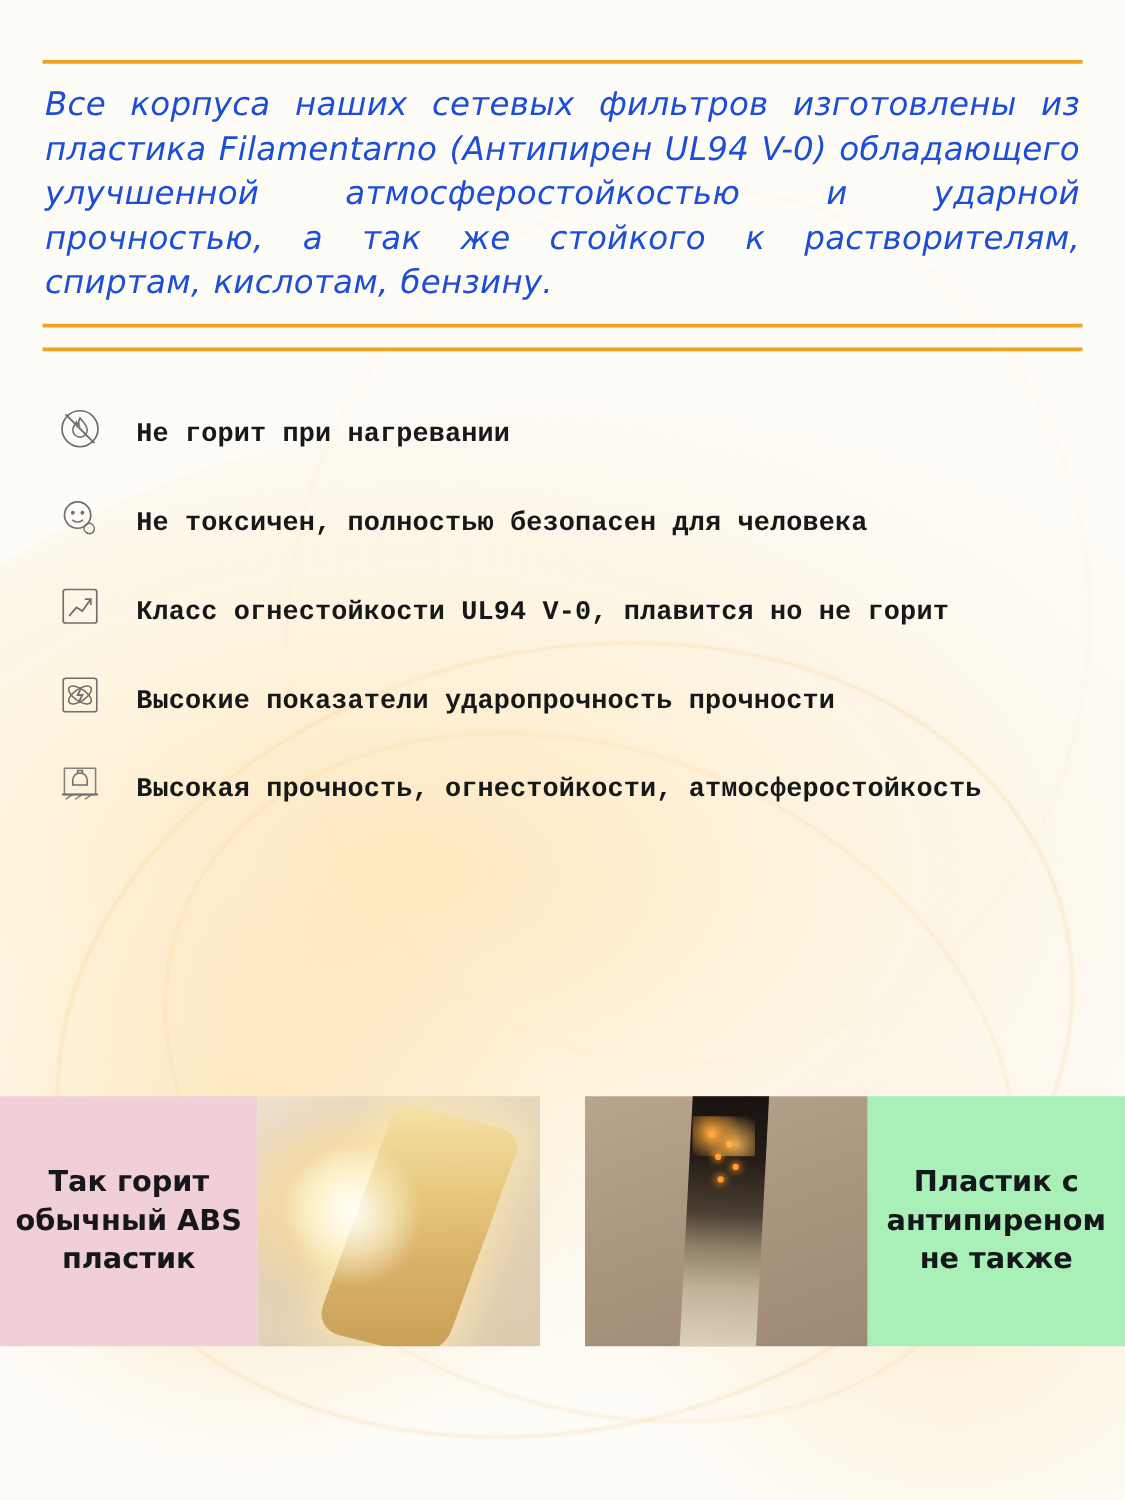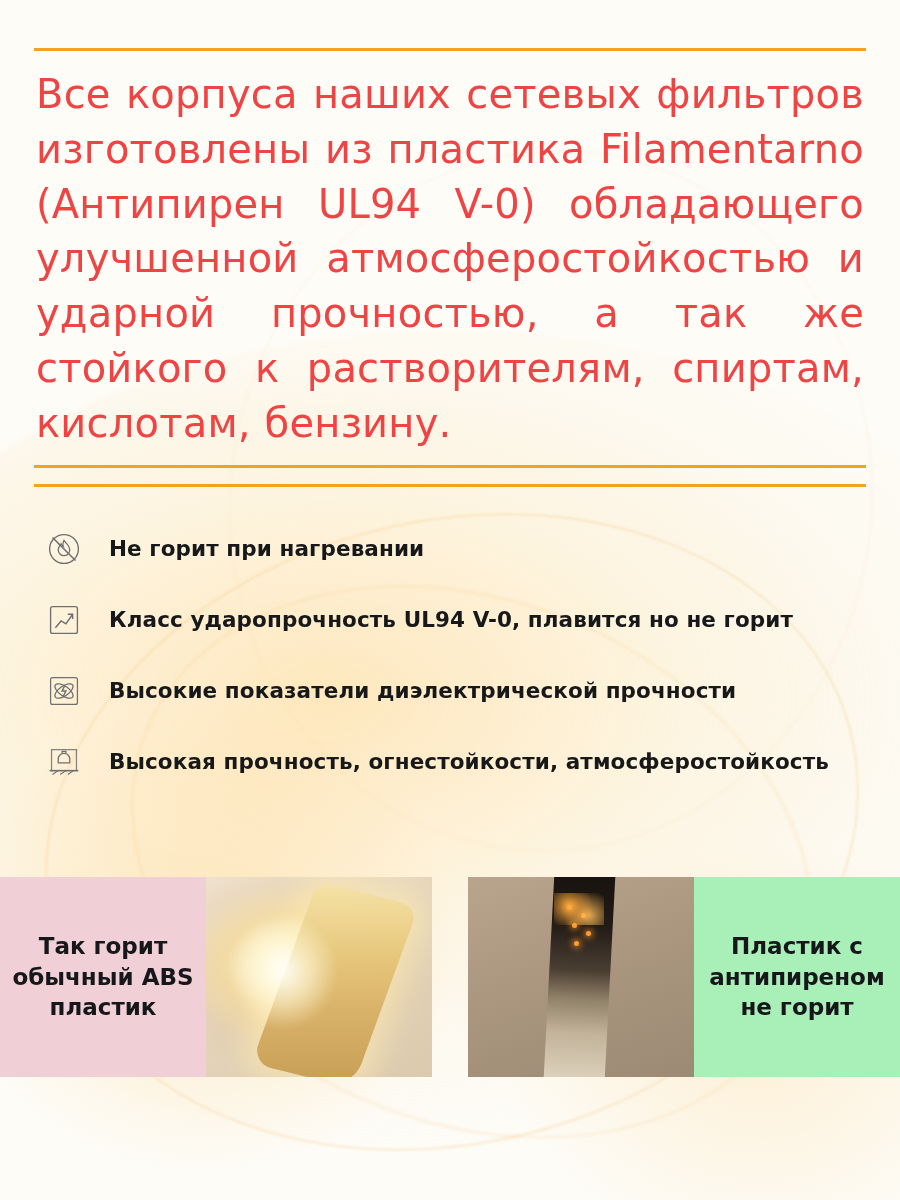--- a/index.html
+++ b/index.html
@@ -96,47 +96,49 @@
     height: 3px;
     background: #f0a31d;
     width: 832px;
     margin: 0 auto;
   }
   .rule.top { margin-top: 48px; }
   .rule.mid { margin-top: 14px; }
   .rule.bot { margin-top: 16px; }
 
   .para {
-    color: #ef4444;
-    font-size: 40px;
+    color: #1d4ed8;
+    font-size: 26px;
     line-height: 1.37;
     letter-spacing: 0.2px;
     text-align: justify;
     text-align-last: left;
     margin: 0;
     padding: 16px 2px 0 2px;
     font-weight: 400;
+    font-style: italic;
   }
   .para.p1 {
     word-spacing: 1px;
   }
   .para.p2 {
     padding-top: 16px;
     padding-bottom: 10px;
   }
 
   
   .features {
     margin-top: 36px;
     padding-left: 4px;
   }
   .feature {
     display: flex;
-    align-items: flex-start;
+    align-items: center;
     margin-bottom: 19px;
+    font-family: Liberation Mono, monospace;
   }
   .feat-icon {
     width: 52px;
     height: 52px;
     flex: 0 0 52px;
     margin-right: 19px;
     display: flex;
     align-items: center;
     justify-content: center;
     color: #6f6f6f;
@@ -285,42 +287,55 @@
       <span class="feat-icon">
         <svg width="46" height="46" viewBox="0 0 48 48" fill="none" stroke="#6f6f6f" stroke-width="1.4">
           <circle cx="24" cy="24" r="15"></circle>
           <path d="M24 15c3 4 6 6 6 10a6 6 0 0 1-12 0c0-3 2-4.5 3-6.5.6 1.4 1.4 2 2.2 2.6C22.4 19 23 17 24 15z" stroke-width="1.3"></path>
           <line x1="12" y1="12" x2="36" y2="36" stroke-width="1.6"></line>
         </svg>
       </span>
       <span class="feat-text">Не горит при нагревании</span>
     </div>
 
+    <div class="feature">
+      <span class="feat-icon">
+        <svg width="46" height="46" viewBox="0 0 48 48" fill="none" stroke="#6f6f6f" stroke-width="1.4">
+          <circle cx="22" cy="22" r="11"></circle>
+          <circle cx="18" cy="20" r="1.6" fill="#6f6f6f" stroke="none"></circle>
+          <circle cx="26" cy="20" r="1.6" fill="#6f6f6f" stroke="none"></circle>
+          <path d="M17.5 26c2.6 2.4 6.4 2.4 9 0" stroke-width="1.3"></path>
+          <path d="M33 29c2.5 1.4 3.6 4 2.6 6.2-1 2.2-3.9 2.9-6 1.6" stroke-width="1.2"></path>
+          <path d="M33 29c-2.7-.6-5 .8-5.6 3.1-.5 2.2.9 4.4 3.3 5.1" stroke-width="1.2"></path>
+        </svg>
+      </span>
+      <span class="feat-text">Не токсичен, полностью безопасен для человека</span>
+    </div>
 
     <div class="feature">
       <span class="feat-icon">
         <svg width="46" height="46" viewBox="0 0 48 48" fill="none" stroke="#6f6f6f" stroke-width="1.4">
           <rect x="10" y="10" width="28" height="28" rx="2"></rect>
           <polyline points="15,32 21,25 26,28 33,18" stroke-width="1.5"></polyline>
           <polyline points="28,18 33,18 33,23" stroke-width="1.5"></polyline>
         </svg>
       </span>
-      <span class="feat-text">Класс ударопрочность UL94 V-0, плавится но не горит</span>
+      <span class="feat-text">Класс огнестойкости UL94 V-0, плавится но не горит</span>
     </div>
 
     <div class="feature">
       <span class="feat-icon">
         <svg width="46" height="46" viewBox="0 0 48 48" fill="none" stroke="#6f6f6f" stroke-width="1.3">
           <rect x="10" y="10" width="28" height="28" rx="2"></rect>
           <ellipse cx="24" cy="24" rx="11" ry="5" transform="rotate(35 24 24)"></ellipse>
           <ellipse cx="24" cy="24" rx="11" ry="5" transform="rotate(-35 24 24)"></ellipse>
           <path d="M25 18l-3 6h4l-3 6" stroke-width="1.5"></path>
         </svg>
       </span>
-      <span class="feat-text">Высокие показатели диэлектрической прочности</span>
+      <span class="feat-text">Высокие показатели ударопрочность прочности</span>
     </div>
 
     <div class="feature">
       <span class="feat-icon">
         <svg width="46" height="46" viewBox="0 0 48 48" fill="none" stroke="#6f6f6f" stroke-width="1.3">
           <path d="M11 11h26v22H11z" opacity="0.85"></path>
           <path d="M24 15c3.4 0 6 2.6 6 6v4H18v-4c0-3.4 2.6-6 6-6z"></path>
           <path d="M22 15v-2h4v2"></path>
           <line x1="9" y1="33" x2="39" y2="33" stroke-width="1.6"></line>
           <line x1="12" y1="37" x2="18" y2="33" stroke-width="1.1"></line>
@@ -339,14 +354,14 @@
   <div class="cmp-photo photo-burn"></div>
   <div class="gap"></div>
   <div class="cmp-photo photo-char">
     <div class="char-bar"></div>
     <div class="char-spark" style="left:44%; top:14%"></div>
     <div class="char-spark" style="left:50%; top:18%"></div>
     <div class="char-spark" style="left:46%; top:23%"></div>
     <div class="char-spark" style="left:52%; top:27%"></div>
     <div class="char-spark" style="left:47%; top:32%"></div>
   </div>
-  <div class="cmp-label right">Пластик с антипиреном не горит</div>
+  <div class="cmp-label right">Пластик с антипиреном не также</div>
 </div>
 
 </body></html>

